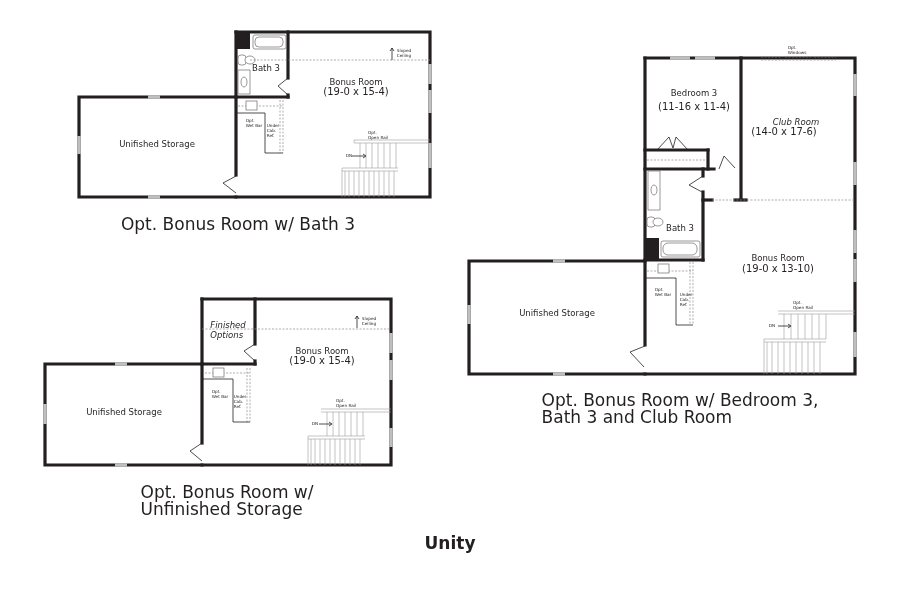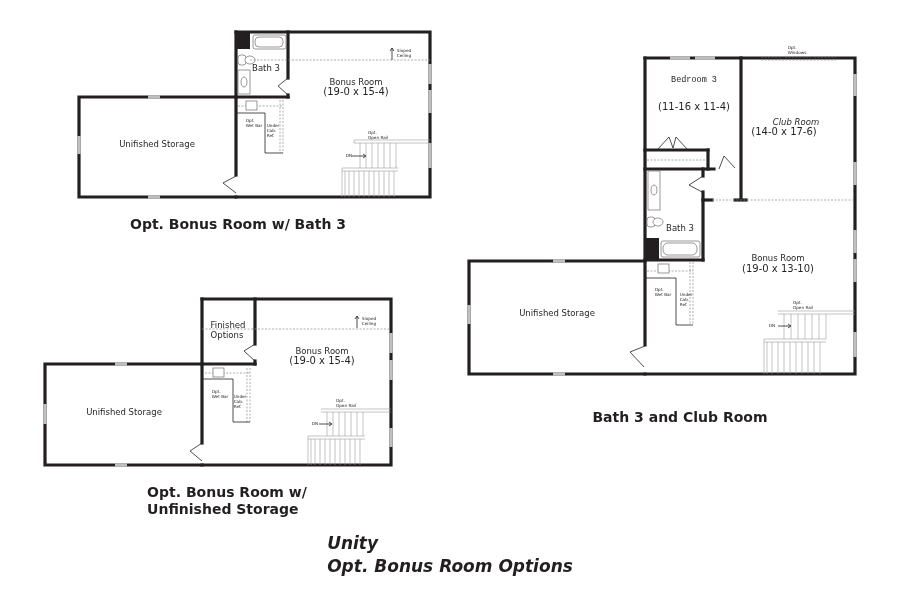--- a/index.html
+++ b/index.html
@@ -2,21 +2,21 @@
 <html><head>
 <meta charset="utf-8">
 <style>
   html, body { margin:0; padding:0; background:#ffffff; }
   body { width:900px; height:600px; position:relative; overflow:hidden; font-family:"DejaVu Sans", sans-serif; color:#231f20; }
   svg.plans { position:absolute; left:0; top:0; }
   .lbl { position:absolute; text-align:left; white-space:nowrap; transform:translate(-50%,0); color:#231f20; }
   .room { font-size:8.5px; line-height:10px; }
   .dim { font-size:10px; line-height:9px; }
   .tiny { font-size:4.2px; line-height:5px; }
-  .caption { font-size:14px; line-height:17px;font-weight:bold; }
+  .caption { font-size:17px; line-height:17px; }
   .title { font-size:17px; line-height:23px; font-weight:bold; }
   .wall { stroke:#231f20; stroke-width:3.2; fill:none; stroke-linecap:square; }
   .thin { stroke:#231f20; stroke-width:0.8; fill:none; }
   .dash { stroke:#8a8a8a; stroke-width:0.7; fill:none; stroke-dasharray:2 1.5; }
   .win { stroke:#bfbfbf; stroke-width:3.4; fill:none; }
   .fix { stroke:#6d6d6d; stroke-width:0.7; fill:#fff; }
   .stair { stroke:#9a9a9a; stroke-width:0.6; fill:none; }
 </style>
 </head>
 <body>
@@ -234,39 +234,39 @@
 <div class="lbl room" style="left:356px; top:77px;">Bonus Room</div>
 <div class="lbl dim" style="left:356px; top:87px;">(19-0 x 15-4)</div>
 <div class="lbl room" style="left:157px; top:139px;">Unifished Storage</div>
 <div class="lbl tiny" style="left:404px; top:48px;"><span>Sloped</span><br><span>Ceiling</span></div>
 <div class="lbl tiny" style="left:254px; top:118px;"><span>Opt.</span><br><span>Wet Bar</span></div>
 <div class="lbl tiny" style="left:273px; top:123px;"><span>Under</span><br><span>Cab.</span><br><span>Ref.</span></div>
 <div class="lbl tiny" style="left:378px; top:130px;"><span>Opt.</span><br><span>Open Rail</span></div>
 <div class="lbl tiny" style="left:349px; top:153px;">DN</div>
 <div class="lbl caption" style="left:238px; top:216px;">Opt. Bonus Room w/ Bath 3</div>
 
-<div class="lbl room" style="left:228px; top:320px;"><span>Finished</span><br><span>Options</span></div>
+<div class="lbl room" style="left:228px; top:320px;font-style:italic;"><span>Finished</span><br><span>Options</span></div>
 <div class="lbl room" style="left:322px; top:346px;">Bonus Room</div>
 <div class="lbl dim" style="left:322px; top:356px;">(19-0 x 15-4)</div>
 <div class="lbl room" style="left:124px; top:407px;">Unifished Storage</div>
 <div class="lbl tiny" style="left:369px; top:316px;"><span>Sloped</span><br><span>Ceiling</span></div>
 <div class="lbl tiny" style="left:220px; top:389px;"><span>Opt.</span><br><span>Wet Bar</span></div>
 <div class="lbl tiny" style="left:240px; top:394px;"><span>Under</span><br><span>Cab.</span><br><span>Ref.</span></div>
 <div class="lbl tiny" style="left:346px; top:398px;"><span>Opt.</span><br><span>Open Rail</span></div>
 <div class="lbl tiny" style="left:315px; top:421px;">DN</div>
 <div class="lbl caption" style="left:227px; top:484px;"><span>Opt. Bonus Room w/</span><br><span>Unfinished Storage</span></div>
 
 <div class="lbl tiny" style="left:797px; top:45px;"><span>Opt.</span><br><span>Windows</span></div>
-<div class="lbl room" style="left:694px; top:75px;font-family:Liberation Mono, monospace;">Bedroom 3</div>
+<div class="lbl room" style="left:694px; top:88px;">Bedroom 3</div>
 <div class="lbl dim" style="left:694px; top:102px;">(11-16 x 11-4)</div>
 <div class="lbl room" style="left:796px; top:117px;font-style:italic;">Club Room</div>
 <div class="lbl dim" style="left:784px; top:127px;">(14-0 x 17-6)</div>
 <div class="lbl room" style="left:680px; top:223px;">Bath 3</div>
 <div class="lbl room" style="left:778px; top:253px;">Bonus Room</div>
 <div class="lbl dim" style="left:778px; top:264px;">(19-0 x 13-10)</div>
 <div class="lbl room" style="left:557px; top:308px;">Unifished Storage</div>
 <div class="lbl tiny" style="left:663px; top:287px;"><span>Opt.</span><br><span>Wet Bar</span></div>
 <div class="lbl tiny" style="left:686px; top:292px;"><span>Under</span><br><span>Cab.</span><br><span>Ref.</span></div>
 <div class="lbl tiny" style="left:803px; top:300px;"><span>Opt.</span><br><span>Open Rail</span></div>
 <div class="lbl tiny" style="left:772px; top:323px;">DN</div>
-<div class="lbl caption" style="left:680px; top:392px;"><br><span>Bath 3 and Club Room</span></div>
-
-<div class="lbl title" style="left:450px; top:532px;font-style:italic;"><span>Unity</span><br><span>Opt. Bonus Room Options</span></div>
+<div class="lbl caption" style="left:680px; top:392px;"><span>Opt. Bonus Room w/ Bedroom 3,</span><br><span>Bath 3 and Club Room</span></div>
+
+<div class="lbl title" style="left:450px; top:532px;"><span>Unity</span><br></div>
 
 </body></html>

